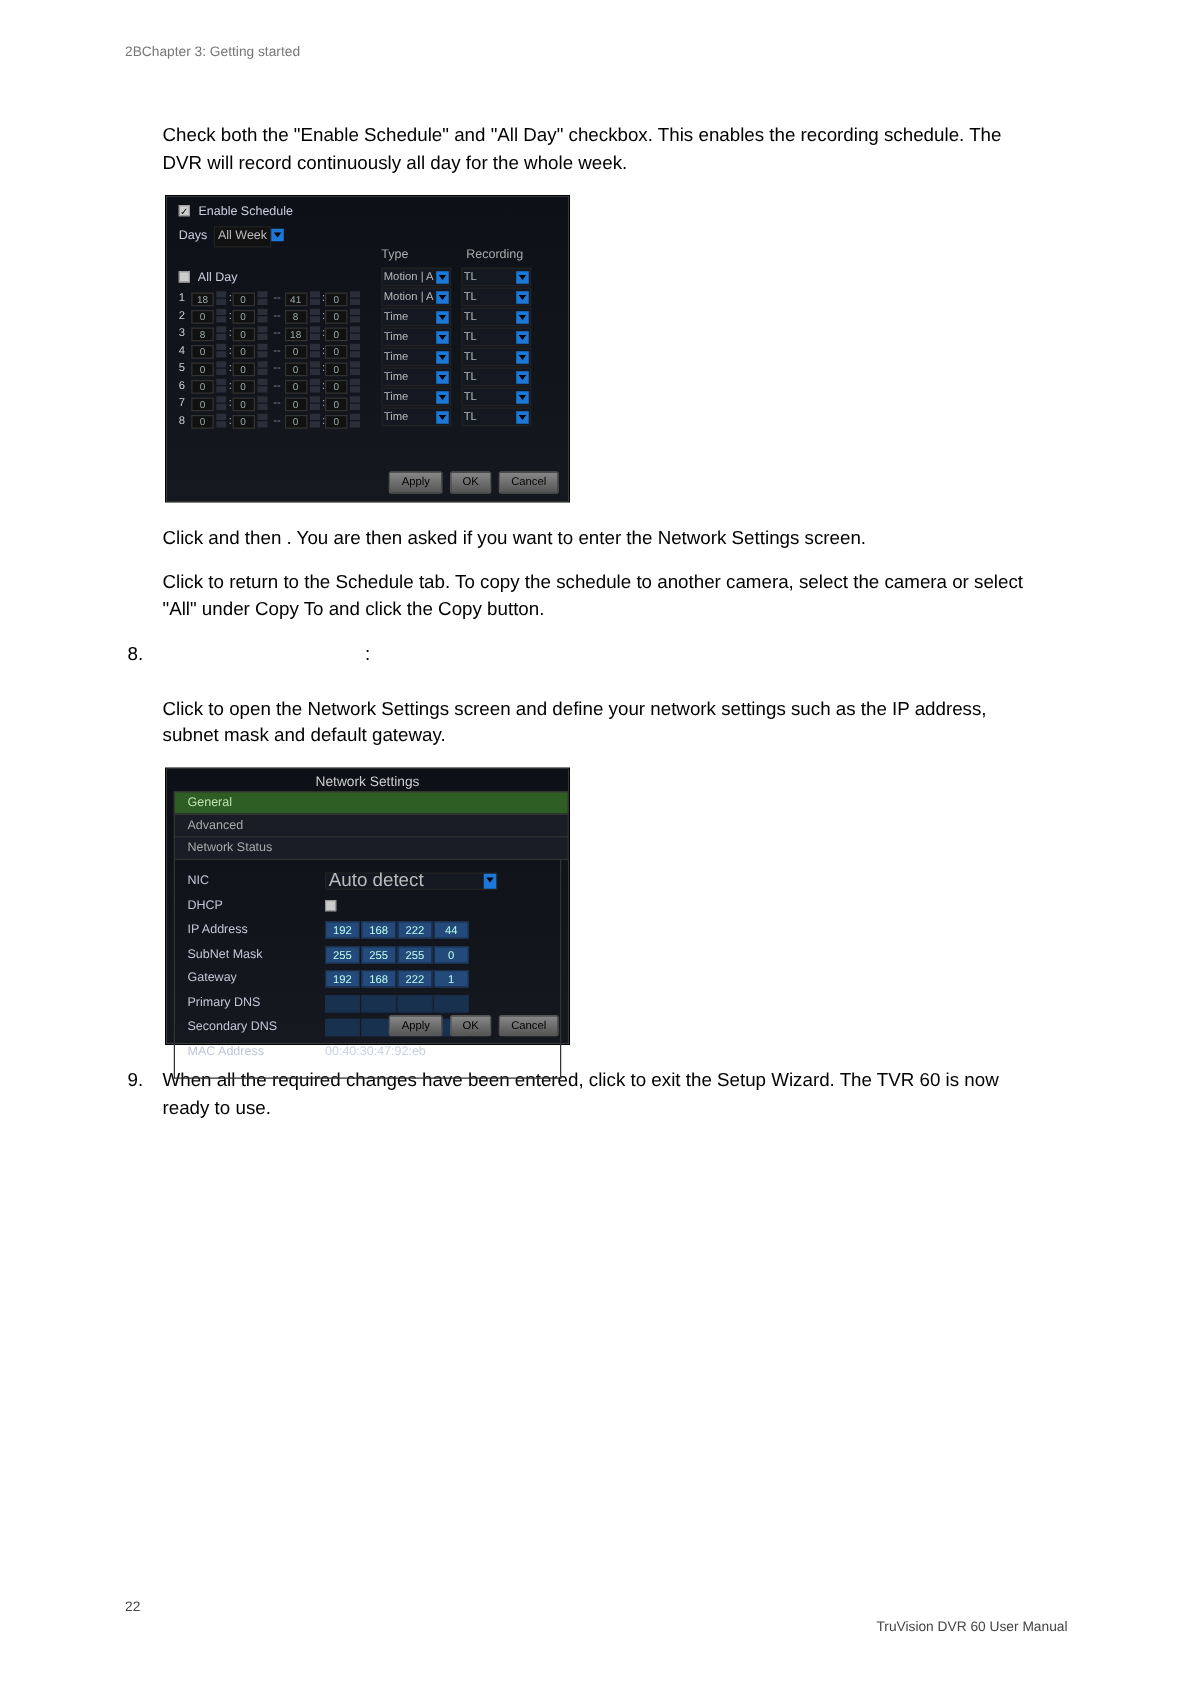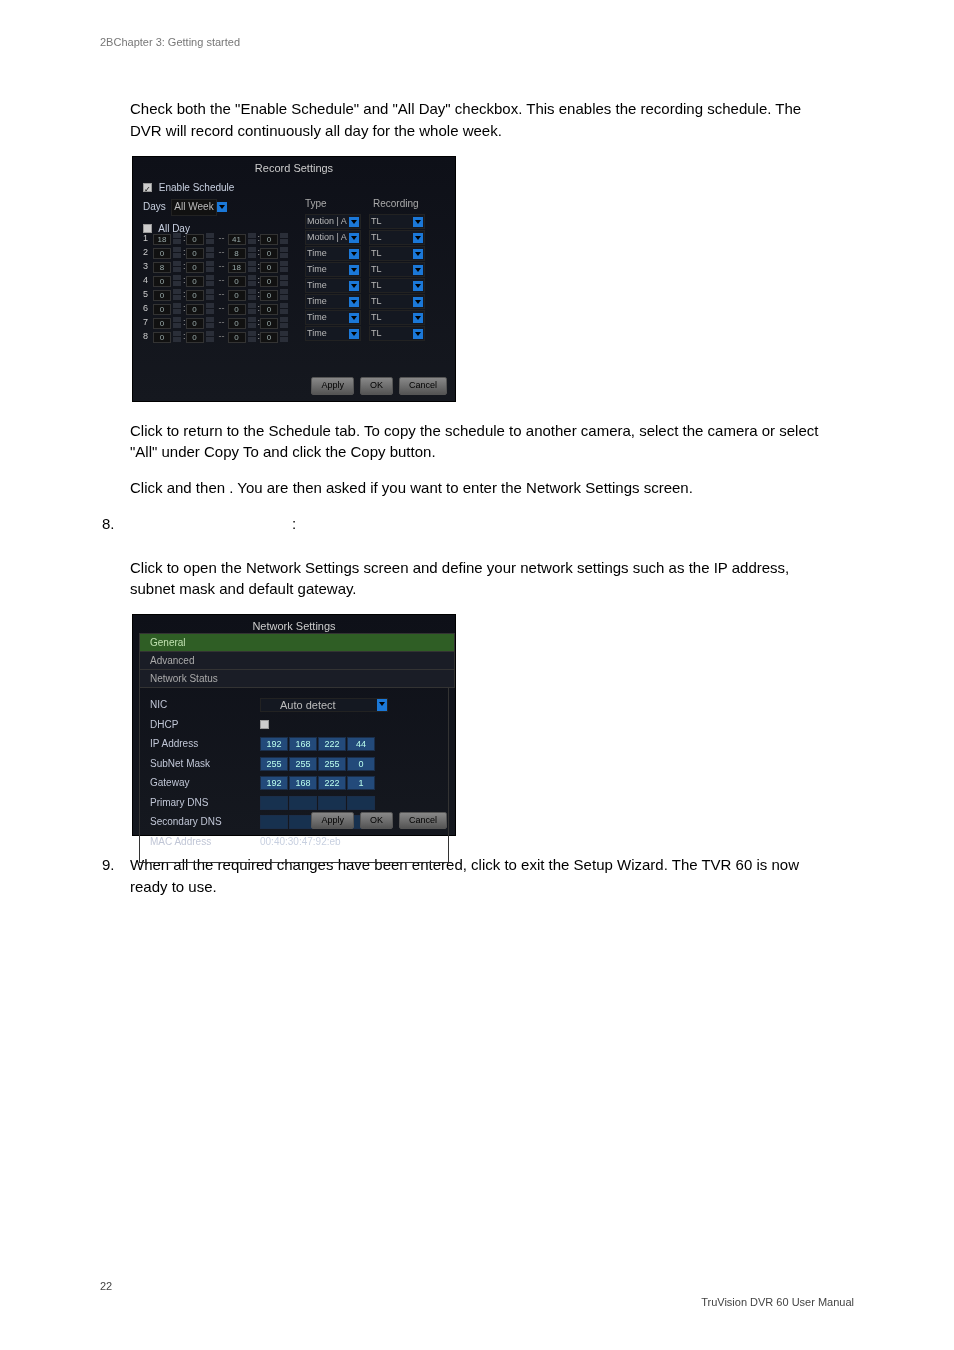--- a/index.html
+++ b/index.html
@@ -85,21 +85,21 @@
   .tabs { display:flex; font-size:10px; padding-left:6px; margin-top:0px;flex-direction:column;}
   .tab { padding:2px 10px; color:#aaa; border:1px solid #333; border-bottom:none; background:#1a1d26; height:18px; line-height:14px;}
   .tab.active { background:#2f5e25; color:#bfe0b0;}
   .tab-sep{flex:1; border-bottom:1px solid #333;}
   .net-body { border:1px solid #333; border-top:none; margin:0 6px 6px 6px; padding:10px 10px 8px 10px;}
   .net-row { display:flex; align-items:center; margin-bottom:5px; font-size:10px;}
   .net-row .lbl { width:110px; color:#c0c6d6;}
   .ip-box { display:inline-flex; }
   .ip-box span { display:inline-block; width:28px; height:14px; background:#234a7a; border:1px solid #1a2e4a; color:#bfe; font-size:9px; line-height:12px; text-align:center; margin-right:1px;}
   .ip-box.empty span{background:#17314f; color:transparent;}
-  .wide-dd { display:inline-block; width:128px; height:14px; background:#141821; border:1px solid #222; color:#bbb; font-size:11px; padding:0 19px; line-height:12px; position:relative;}
+  .wide-dd { display:inline-block; width:138px; height:14px; background:#141821; border:1px solid #222; color:#bbb; font-size:15px; padding:0 2px; line-height:12px; position:relative;}
   .wide-dd .dd-arrow{position:absolute; right:0; top:0; height:12px;}
 
   .footer-left {
     position:absolute;
     bottom: 58px;
     left: 100px;
     font-size: 11px;
     color: #444;
   }
   .footer-right {
@@ -113,27 +113,26 @@
 </head>
 <body>
 
 <div class="page-header">2BChapter 3: Getting started</div>
 
 <div class="content">
 
   <div class="para indent">Check both the "Enable Schedule" and "All Day" checkbox. This enables the recording schedule. The DVR will record continuously all day for the whole week.</div>
 
   <div class="shot shot1">
-    <div class="shot-title">Record Settings</div>
     <div class="shot-inner">
       <div style="margin-bottom:4px;">
         <span class="chk on"></span>
         <span>Enable Schedule</span>
       </div>
-      <div style="margin-bottom:6px;">
+      <div style="margin-bottom:18px;">
         <span>Days</span>&nbsp;
         <span class="dropdown-mini">
           <span>All Week</span>
         </span><span class="dd-arrow"></span>
       </div>
       <div style="margin-bottom:8px;">
         <span class="chk"></span>
         <span>All Day</span>
       </div>
     </div>
@@ -333,25 +332,25 @@
     </div>
 
     <div class="btn-row">
       <span class="btn3d">Apply</span>
       <span class="btn3d">OK</span>
       <span class="btn3d">Cancel</span>
     </div>
   </div>
 
   <div class="para indent">
+    <span>Click </span><span> and then </span><span>. You are then asked if you want to enter the Network Settings screen.</span>
+  </div>
+
+  <div class="para indent">
     <span>Click </span><span> to return to the Schedule tab. To copy the schedule to another camera, select the camera or select "All" under Copy To and click the Copy button.</span>
-  </div>
-
-  <div class="para indent">
-    <span>Click </span><span> and then </span><span>. You are then asked if you want to enter the Network Settings screen.</span>
   </div>
 
   <div class="step" style="margin-left:0;">
     <div class="step-num">8.</div>
     <div class="step-body">
       <div class="para" style="margin-left:162px;">:</div>
     </div>
   </div>
 
   <div class="para indent">

